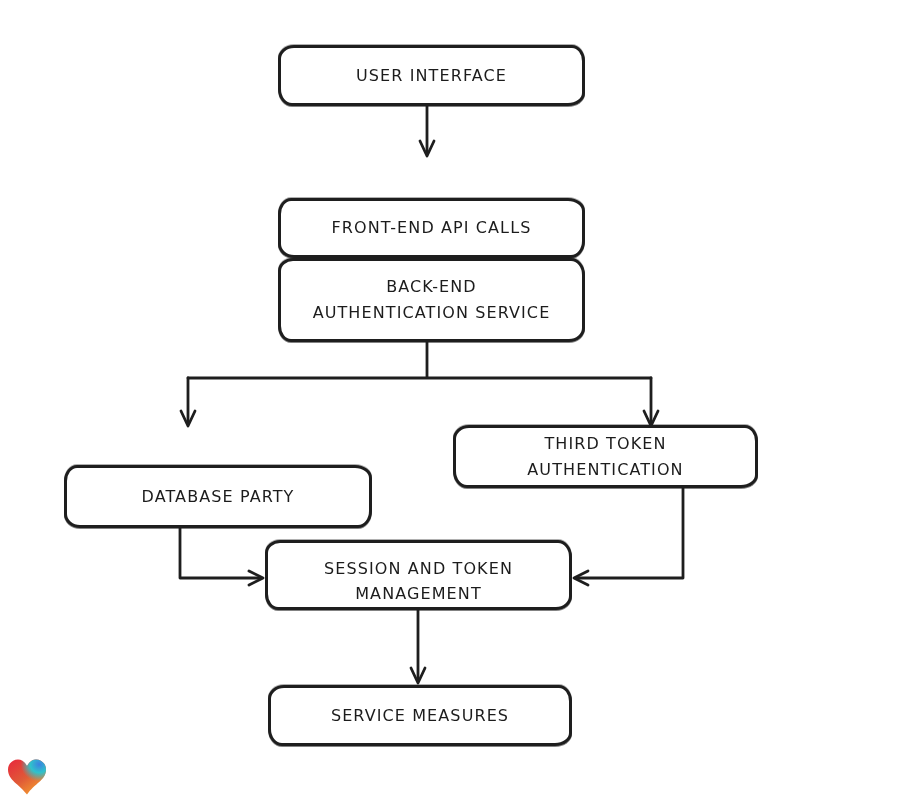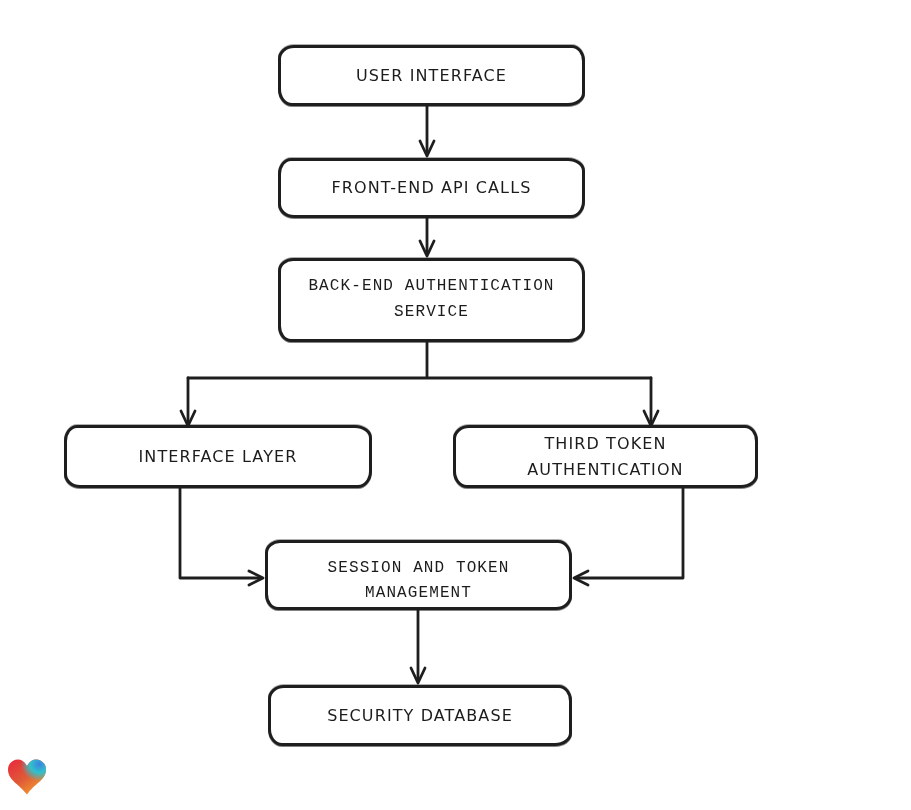--- a/index.html
+++ b/index.html
@@ -38,22 +38,22 @@
   }
   .node-label {
     font-size: 16px;
     letter-spacing: 1.1px;
     line-height: 1.6;
     color: #1c1c1c;
     font-weight: normal;
   }
   
   .r-a { border-radius: 16px 13px 17px 14px / 14px 16px 13px 17px; }
-  .r-b { border-radius: 13px 17px 14px 16px / 16px 13px 17px 14px; }
-  .r-c { border-radius: 15px 14px 16px 13px / 13px 17px 14px 16px; font-family: Liberation Mono, monospace; }
+  .r-b { border-radius: 13px 17px 14px 16px / 16px 13px 17px 14px; margin-top: 40px; }
+  .r-c { border-radius: 15px 14px 16px 13px / 13px 17px 14px 16px; }
 
   .node-ui        { left: 278px; top:  45px; width: 307px; height: 61px; }
   .node-api       { left: 278px; top: 158px; width: 307px; height: 60px; }
   .node-backend   { left: 278px; top: 258px; width: 307px; height: 84px; }
   .node-db        { left:  64px; top: 425px; width: 308px; height: 63px; }
   .node-thirdparty{ left: 453px; top: 425px; width: 305px; height: 63px; }
   .node-session   { left: 265px; top: 540px; width: 307px; height: 70px; align-items: flex-end; }
   .node-security  { left: 268px; top: 685px; width: 304px; height: 61px; }
 
   .node-backend .node-label  { max-width: 250px; }
@@ -103,33 +103,33 @@
 
   <div class="node node-api r-b">
     <span class="node-label">FRONT-END API CALLS</span>
   </div>
 
   <div class="node node-backend r-c">
     <span class="node-label">BACK-END AUTHENTICATION SERVICE</span>
   </div>
 
   <div class="node node-db r-b">
-    <span class="node-label">INTERFACE LAYER</span>
+    <span class="node-label">DATABASE PARTY</span>
   </div>
 
   <div class="node node-thirdparty r-a">
     <span class="node-label">THIRD TOKEN AUTHENTICATION</span>
   </div>
 
   <div class="node node-session r-c">
     <span class="node-label">SESSION AND TOKEN MANAGEMENT</span>
   </div>
 
   <div class="node node-security r-a">
-    <span class="node-label">SECURITY DATABASE</span>
+    <span class="node-label">SERVICE MEASURES</span>
   </div>
 
   <svg class="heart-logo" viewBox="0 0 32 29.6">
     <defs>
       <linearGradient id="heart-base" x1="0" y1="0" x2="0.75" y2="1">
         <stop offset="0" stop-color="#e8273d"></stop>
         <stop offset="0.55" stop-color="#e05a37"></stop>
         <stop offset="1" stop-color="#f59e2e"></stop>
       </linearGradient>
       <radialGradient id="heart-blue" cx="0.82" cy="0.14" r="0.62">

